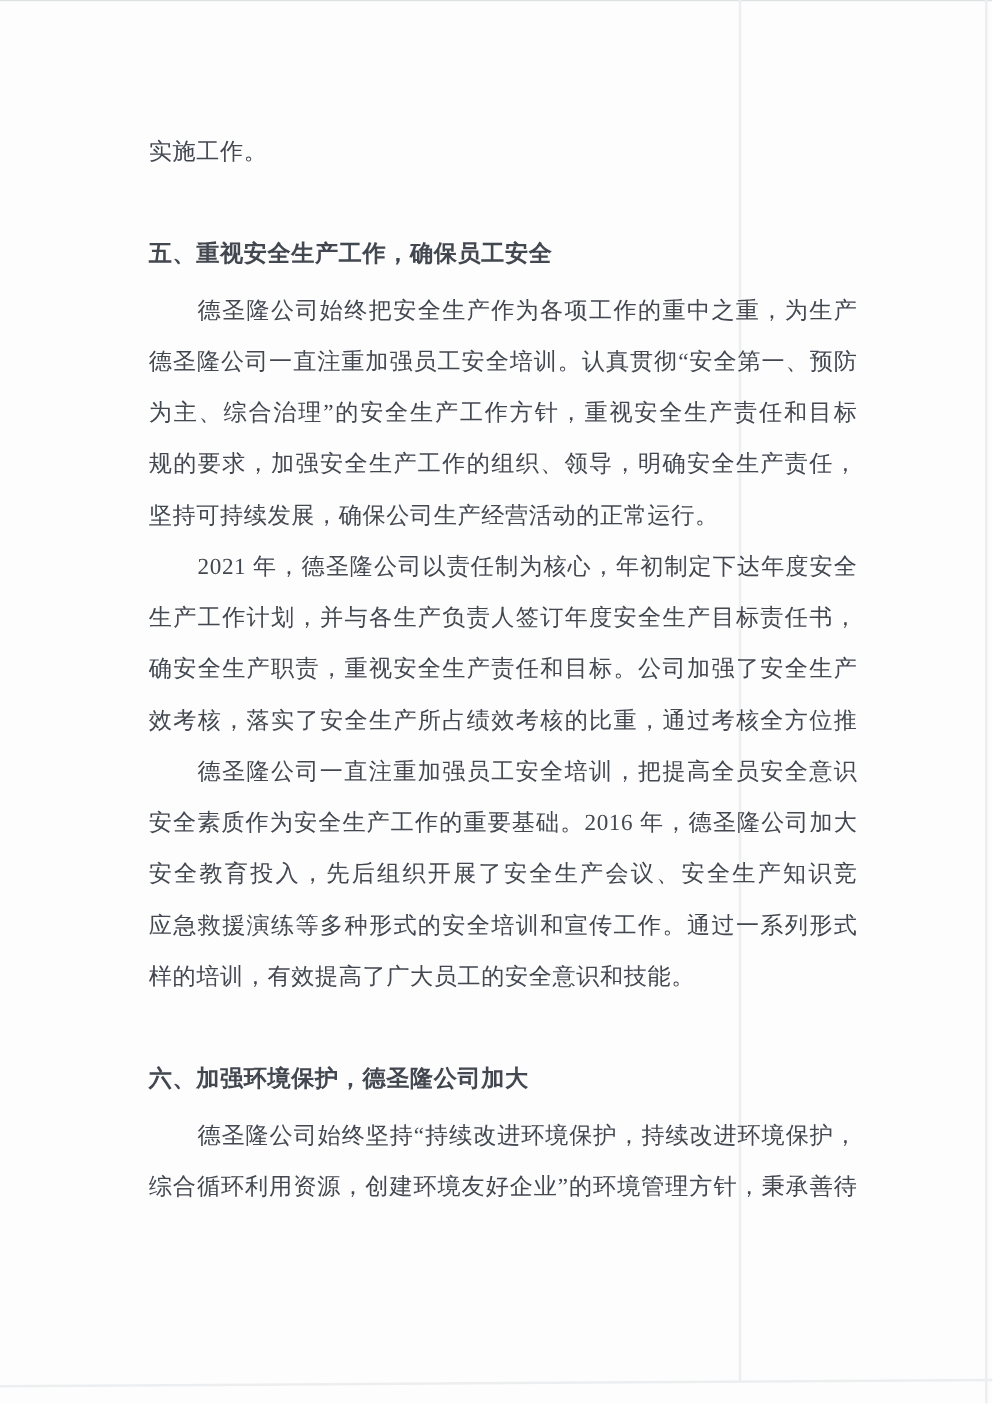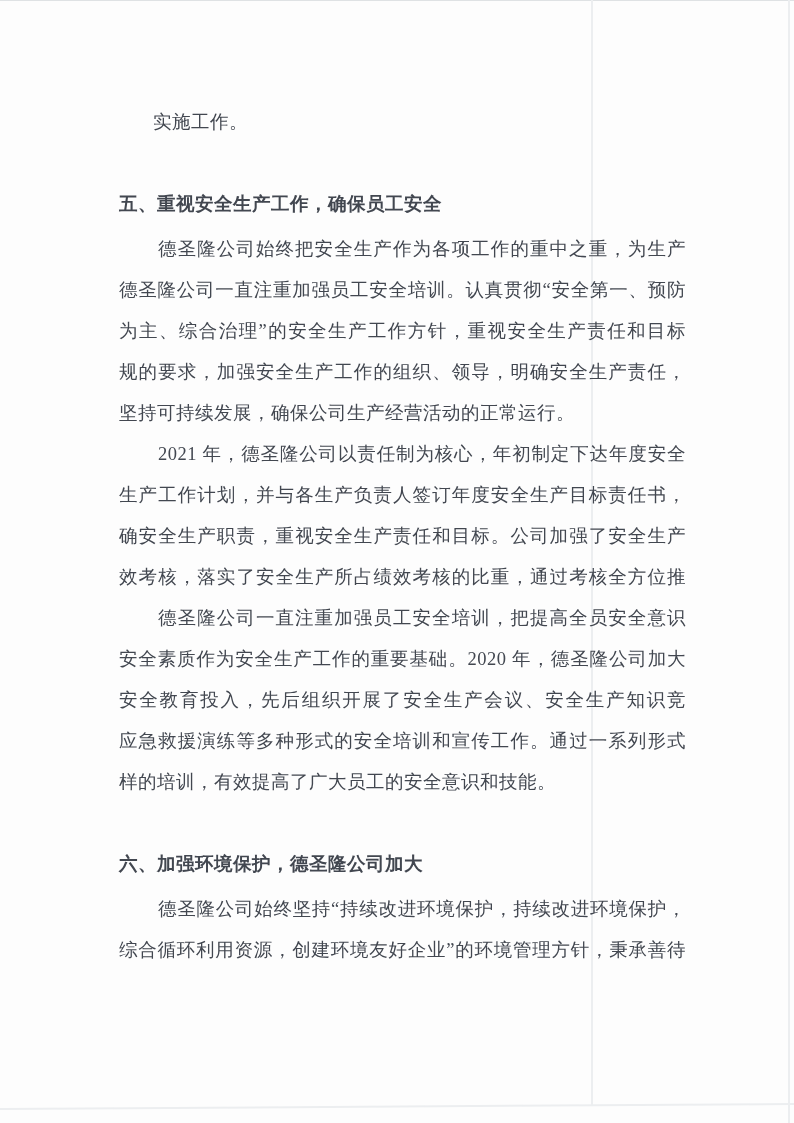--- a/index.html
+++ b/index.html
@@ -49,22 +49,23 @@
     font-size: 18.5px;
     line-height: 41px;
     letter-spacing: 0.5px;
   }
   .para { margin: 0; }
   .heading {
     margin-top: 41px;
     margin-bottom: 4px;
     font-weight: 600;
     white-space: nowrap;
+    font-family: Liberation Mono, monospace;
   }
-  .para:first-child { margin-top: 0; margin-left: 34px; }
+  .para:first-child { margin-top: 0; }
   .line {
     height: 41px;
     overflow: hidden;
   }
   .line.fill {
     text-align: justify;
     text-align-last: justify;
     text-justify: inter-character;
   }
   .line.indent { padding-left: 39px; }
@@ -91,21 +92,21 @@
         <div class="line">坚持可持续发展，确保公司生产经营活动的正常运行。</div>
       </div>
       <div class="para">
         <div class="line fill indent">2021 年，德圣隆公司以责任制为核心，年初制定下达年度安全</div>
         <div class="line fill">生产工作计划，并与各生产负责人签订年度安全生产目标责任书，明</div>
         <div class="line fill">确安全生产职责，重视安全生产责任和目标。公司加强了安全生产绩</div>
         <div class="line fill">效考核，落实了安全生产所占绩效考核的比重，通过考核全方位推动</div>
       </div>
       <div class="para">
         <div class="line fill indent">德圣隆公司一直注重加强员工安全培训，把提高全员安全意识和</div>
-        <div class="line fill">安全素质作为安全生产工作的重要基础。2020 年，德圣隆公司加大</div>
+        <div class="line fill">安全素质作为安全生产工作的重要基础。2016 年，德圣隆公司加大</div>
         <div class="line fill">安全教育投入，先后组织开展了安全生产会议、安全生产知识竞赛、</div>
         <div class="line fill">应急救援演练等多种形式的安全培训和宣传工作。通过一系列形式多</div>
         <div class="line">样的培训，有效提高了广大员工的安全意识和技能。</div>
       </div>
       <div class="heading">六、加强环境保护，德圣隆公司加大</div>
       <div class="para">
         <div class="line fill indent">德圣隆公司始终坚持“持续改进环境保护，持续改进环境保护，</div>
         <div class="line fill">综合循环利用资源，创建环境友好企业”的环境管理方针，秉承善待</div>
       </div>
     </div>

